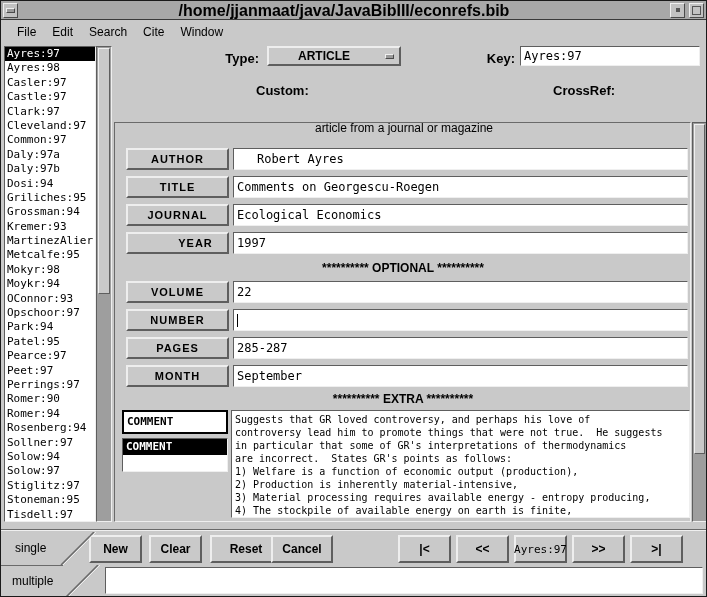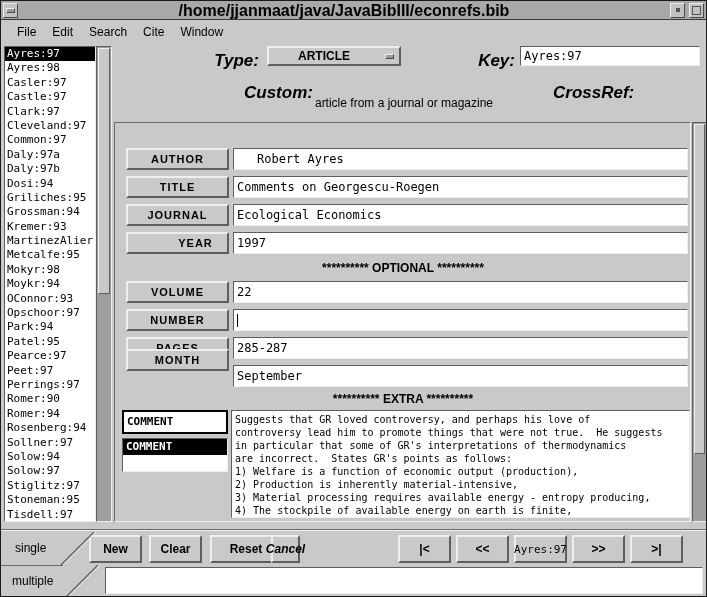--- a/index.html
+++ b/index.html
@@ -31,21 +31,21 @@
   .list-item{height:14.4px;line-height:14.4px;font-family:"DejaVu Sans Mono",monospace;font-size:11px;
              padding-left:2px;white-space:nowrap;overflow:hidden;}
   .list-item.selected{background:#000;color:#fff;}
 
   
   .scrollbar{position:absolute;background:#9e9e9e;border:1px solid;border-color:#5e5e5e #efefef #efefef #5e5e5e;box-sizing:border-box;}
   .thumb{position:absolute;left:1px;right:1px;top:1px;background:#c9c9c9;
          border:1px solid;border-color:#efefef #5e5e5e #5e5e5e #efefef;box-sizing:border-box;}
 
   
-  .ui-label{position:absolute;font-size:17px;font-weight:bold;white-space:nowrap;font-style:italic;}
+  .ui-label{position:absolute;font-size:13px;font-weight:bold;white-space:nowrap;}
   .sec-header{position:absolute;left:114px;width:576px;text-align:center;font-size:12px;font-weight:bold;}
   .field-label{position:absolute;left:125px;width:103px;height:22px;display:flex;align-items:center;justify-content:center;
                font-size:11px;font-weight:bold;letter-spacing:1px;}
   .field-input{position:absolute;left:232px;width:455px;height:22px;font-family:"DejaVu Sans Mono",monospace;
                font-size:12px;line-height:20px;padding:0 3px;white-space:pre;overflow:hidden;}
   .caret{display:inline-block;width:1px;height:13px;background:#000;vertical-align:middle;}
 
   
   .pushbtn{position:absolute;top:534px;height:28px;display:flex;align-items:center;justify-content:center;
            font-size:12px;font-weight:bold;white-space:nowrap;}
@@ -63,21 +63,21 @@
   .extra-list-item{height:16px;line-height:16px;font-family:"DejaVu Sans Mono",monospace;font-size:11px;font-weight:bold;padding-left:3px;}
   .extra-list-item.selected{background:#000;color:#fff;}
   .comment-area{position:absolute;left:230px;top:409px;width:459px;height:108px;
                 font-family:"DejaVu Sans Mono",monospace;font-size:10px;line-height:13px;
                 padding:2px 3px;white-space:pre-wrap;overflow:hidden;}
 
   
   .groove{position:absolute;left:0;top:528px;width:707px;height:0;border-top:1px solid #6a6a6a;border-bottom:1px solid #efefef;}
   .cite-field{position:absolute;left:104px;top:566px;width:598px;height:27px;font-family:"DejaVu Sans Mono",monospace;
               font-size:12px;line-height:24px;padding:0 4px;white-space:pre;overflow:hidden;}
-  .desc{position:absolute;left:110px;top:95px;width:586px;text-align:center;font-size:12px;}
+  .desc{position:absolute;left:110px;top:120px;width:586px;text-align:center;font-size:12px;}
 </style>
 </head>
 <body>
 
 <div id="window">
 
   <div class="titlebar">
     <div class="tb-btn">
       <div class="glyph-dash"></div>
     </div>
@@ -140,21 +140,21 @@
   <div class="ui-label" style="left:196px;top:50px;width:62px;text-align:right;">Type:</div>
   <div class="raised abs" style="left:266px;top:45px;width:134px;height:20px;">
     <span style="position:absolute;left:0;right:20px;text-align:center;font-size:12px;font-weight:bold;line-height:16px;">ARTICLE</span>
     <span class="glyph-dash" style="position:absolute;right:5px;top:6px;"></span>
   </div>
   <div class="ui-label" style="left:470px;top:50px;width:44px;text-align:right;">Key:</div>
   <div class="sunken-thin abs" style="left:519px;top:45px;width:180px;height:20px;font-family:'DejaVu Sans Mono',monospace;font-size:12px;line-height:18px;padding:0 3px;">
     <span>Ayres:97</span>
   </div>
 
-  <div class="ui-label" style="left:243px;top:82px;">Custom:</div>
+  <div class="ui-label" style="left:255px;top:82px;">Custom:</div>
   <div class="ui-label" style="left:552px;top:82px;">CrossRef:</div>
 
   <div class="desc">article from a journal or magazine</div>
 
   <div class="abs" style="left:113px;top:121px;width:577px;height:400px;border:1px solid;border-color:#6a6a6a #efefef #efefef #6a6a6a;box-sizing:border-box;"></div>
   <div class="scrollbar" style="left:691px;top:121px;width:15px;height:400px;">
     <div class="thumb" style="height:83%;"></div>
   </div>
 
 
@@ -174,21 +174,21 @@
 
   <div class="field-label raised" style="top:280px;">VOLUME</div>
   <div class="field-input sunken-thin" style="top:280px;"><span>22</span></div>
 
   <div class="field-label raised" style="top:308px;">NUMBER</div>
   <div class="field-input sunken-thin" style="top:308px;"><span></span><span class="caret"></span></div>
 
   <div class="field-label raised" style="top:336px;">PAGES</div>
   <div class="field-input sunken-thin" style="top:336px;"><span>285-287</span></div>
 
-  <div class="field-label raised" style="top:348px;">MONTH</div>
+  <div class="field-label raised" style="top:364px;">MONTH</div>
   <div class="field-input sunken-thin" style="top:364px;"><span>September</span></div>
 
   <div class="sec-header" style="top:391px;">********** EXTRA **********</div>
 
   <div class="extra-selector">COMMENT</div>
   <div class="extra-list sunken-thin">
     <div class="extra-list-item selected">COMMENT</div>
   </div>
   <div class="comment-area sunken-thin">Suggests that GR loved controversy, and perhaps his love of
 controversy lead him to promote things that were not true.  He suggests
@@ -197,21 +197,21 @@
 1) Welfare is a function of economic output (production),
 2) Production is inherently material-intensive,
 3) Material processing requires available energy - entropy producing,
 4) The stockpile of available energy on earth is finite,</div>
 
   <div class="groove"></div>
 
   <div class="pushbtn raised" style="left:88px;width:53px;">New</div>
   <div class="pushbtn raised" style="left:148px;width:53px;">Clear</div>
   <div class="pushbtn raised" style="left:209px;width:72px;">Reset</div>
-  <div class="pushbtn raised" style="left:270px;width:29px;font-style:italic;">Cancel</div>
+  <div class="pushbtn raised" style="left:270px;width:62px;">Cancel</div>
 
   <div class="pushbtn raised" style="left:397px;width:53px;">|&lt;</div>
   <div class="pushbtn raised" style="left:455px;width:53px;">&lt;&lt;</div>
   <div class="pushbtn raised navkey" style="left:513px;width:53px;">Ayres:97</div>
   <div class="pushbtn raised" style="left:571px;width:53px;">&gt;&gt;</div>
   <div class="pushbtn raised" style="left:629px;width:53px;">&gt;|</div>
 
   <div class="tab abs" style="left:0;top:531px;width:96px;height:33px;">
     <svg width="96" height="33">
       <line x1="60" y1="33" x2="93" y2="0" stroke="#6a6a6a" stroke-width="1.5"></line>

